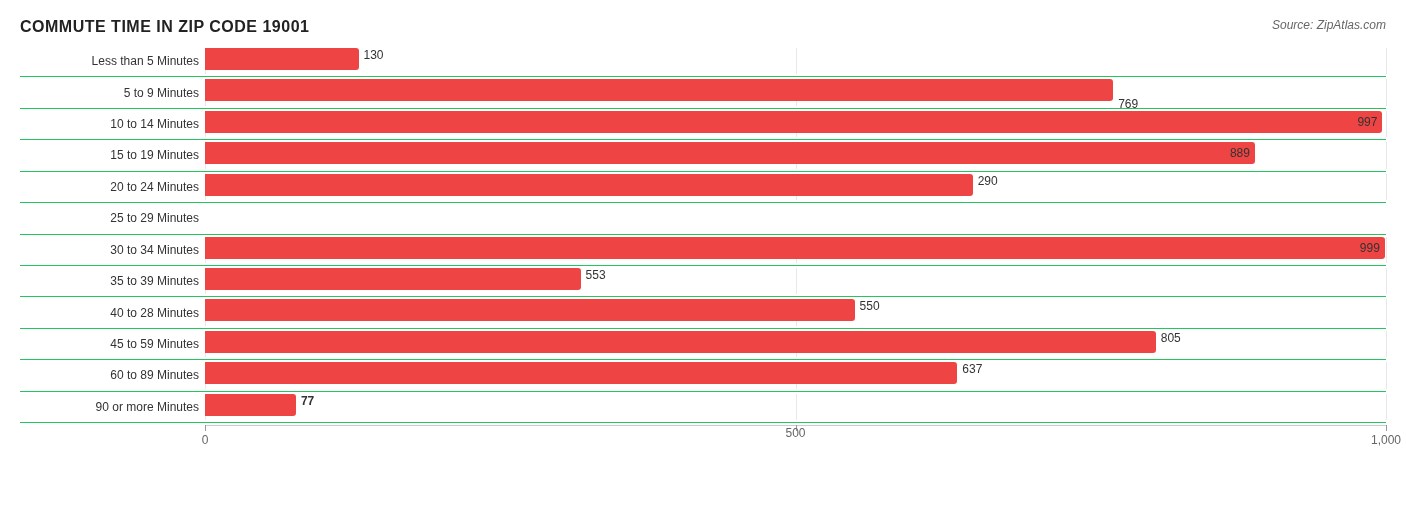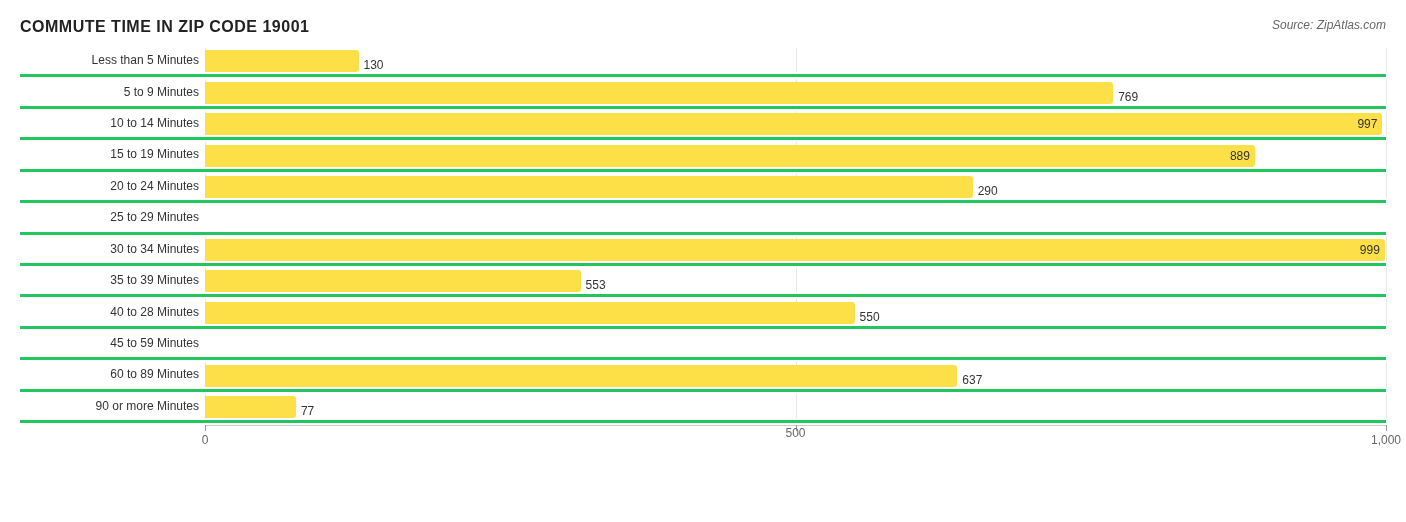--- a/index.html
+++ b/index.html
@@ -38,42 +38,42 @@
     .chart-body {
       display: flex;
       flex-direction: column;
       flex: 1;
       height: calc(100% - 60px);
     }
     .bar-row {
       display: flex;
       align-items: center;
       flex: 1;
-      border-bottom: 3px solid #22c55e;
+      border-bottom: 1px solid #22c55e;
       padding: 2px 0;
     }
     .bar-label {
       width: 185px;
       min-width: 185px;
       font-size: 12px;
       color: #333;
       text-align: right;
       padding-right: 6px;
       white-space: nowrap;
     }
     .bar-area {
       flex: 1;
       height: 100%;
       position: relative;
       display: flex;
-      align-items: flex-end;
+      align-items: flex-start;
     }
     .bar {
       height: 22px;
-      background: #fde047;
+      background: #ef4444;
       border-radius: 0 3px 3px 0;
       position: relative;
       display: flex;
       align-items: center;
     }
     .x-axis {
       display: flex;
       margin-left: 185px;
       height: 20px;
       position: relative;
@@ -180,38 +180,45 @@
           <div class="bar-area">
             <div class="grid-line" style="left: 0%;"></div>
             <div class="grid-line" style="left: 50%;"></div>
             <div class="grid-line" style="left: 100%;"></div>
             <div style="font-size: 12px; color: rgb(51, 51, 51); white-space: nowrap; position: absolute; left: calc(55% + 5px);">550</div>
             <div class="bar" style="width: 55%;"></div>
           </div>
         </div>
         <div class="bar-row">
           <div class="bar-label">45 to 59 Minutes</div>
+          <div class="bar-area">
+            <div class="grid-line" style="left: 0%;"></div>
+            <div class="grid-line" style="left: 50%;"></div>
+            <div class="grid-line" style="left: 100%;"></div>
+            <div style="font-size: 12px; color: rgb(51, 51, 51); white-space: nowrap; position: absolute; left: calc(80.5% + 5px);">805</div>
+            <div class="bar" style="width: 80.5%;"></div>
+          </div>
         </div>
         <div class="bar-row">
           <div class="bar-label">60 to 89 Minutes</div>
           <div class="bar-area">
             <div class="grid-line" style="left: 0%;"></div>
             <div class="grid-line" style="left: 50%;"></div>
             <div class="grid-line" style="left: 100%;"></div>
             <div style="font-size: 12px; color: rgb(51, 51, 51); white-space: nowrap; position: absolute; left: calc(63.7% + 5px);">637</div>
             <div class="bar" style="width: 63.7%;"></div>
           </div>
         </div>
         <div class="bar-row">
           <div class="bar-label">90 or more Minutes</div>
           <div class="bar-area">
             <div class="grid-line" style="left: 0%;"></div>
             <div class="grid-line" style="left: 50%;"></div>
             <div class="grid-line" style="left: 100%;"></div>
-            <div style="font-size: 12px; color: rgb(51, 51, 51); white-space: nowrap; position: absolute; left: calc(7.7% + 5px);">77</div>
+            <div style="font-size: 12px; color: rgb(51, 51, 51); white-space: nowrap; position: absolute; left: calc(7.7% + 5px); font-weight: bold;">77</div>
             <div class="bar" style="width: 7.7%;"></div>
           </div>
         </div>
       </div>
       <div class="x-axis" style="margin-left: 185px; height: 25px; position: relative; margin-top: 2px;">
         <div style="position: absolute; top: 0px; left: 0px; right: 0px; height: 1px; background: rgb(204, 204, 204);"></div>
         <div style="position: absolute; top: 0px; left: 0%; width: 1px; height: 6px; background: rgb(153, 153, 153);"></div>
         <div style="position: absolute; left: 0%; top: 8px; transform: translateX(-50%); font-size: 12px; color: rgb(102, 102, 102);">0</div>
         <div style="position: absolute; top: 0px; left: 50%; width: 1px; height: 6px; background: rgb(153, 153, 153);"></div>
         <div style="position: absolute; left: 50%; top: 1px; transform: translateX(-50%); font-size: 12px; color: rgb(102, 102, 102);">500</div>

